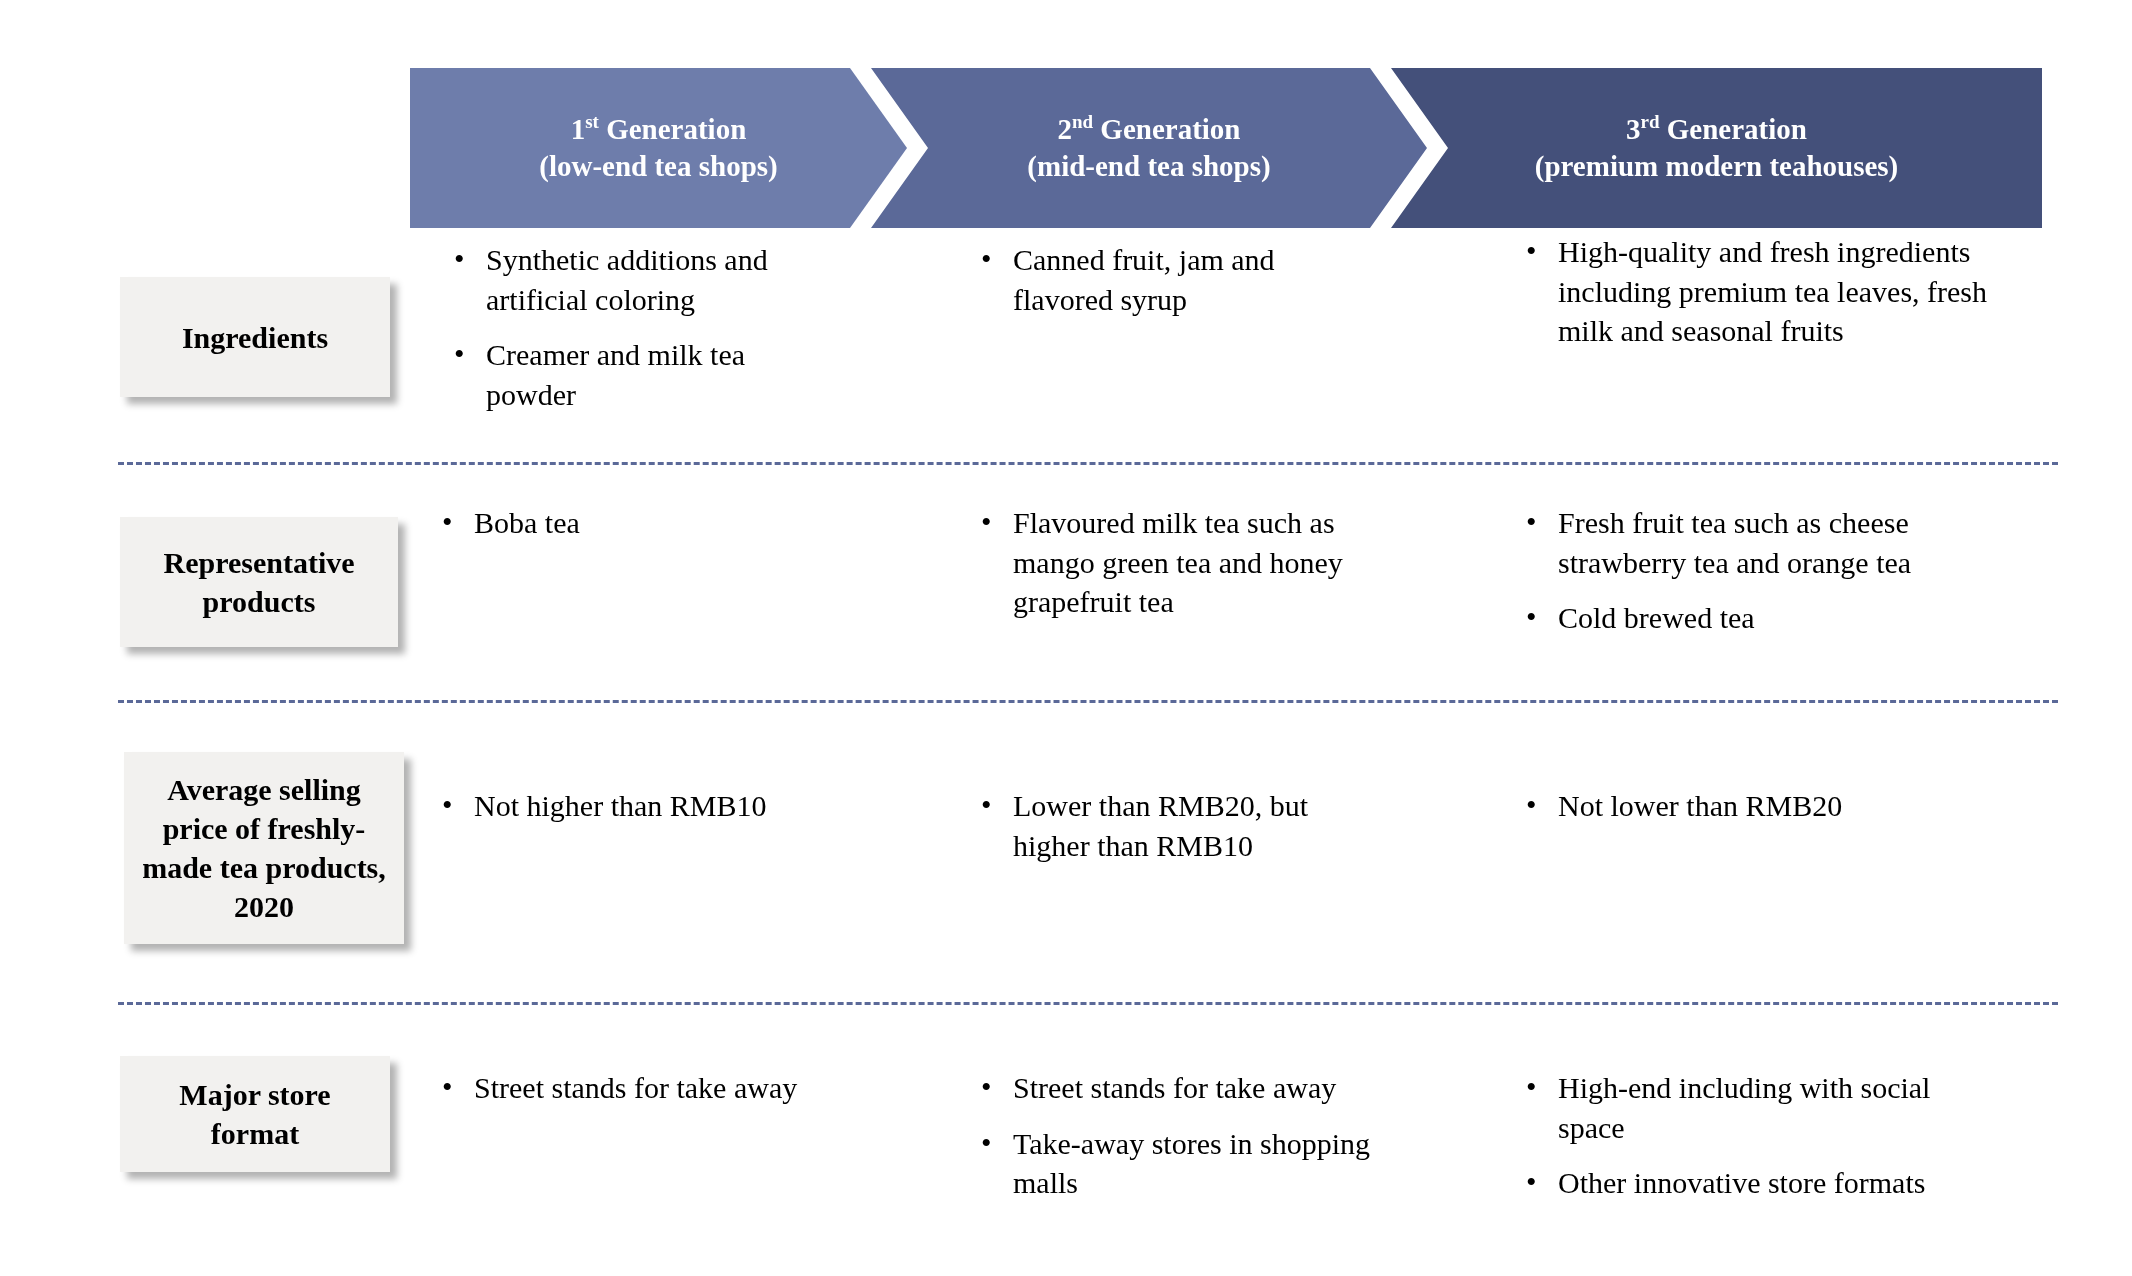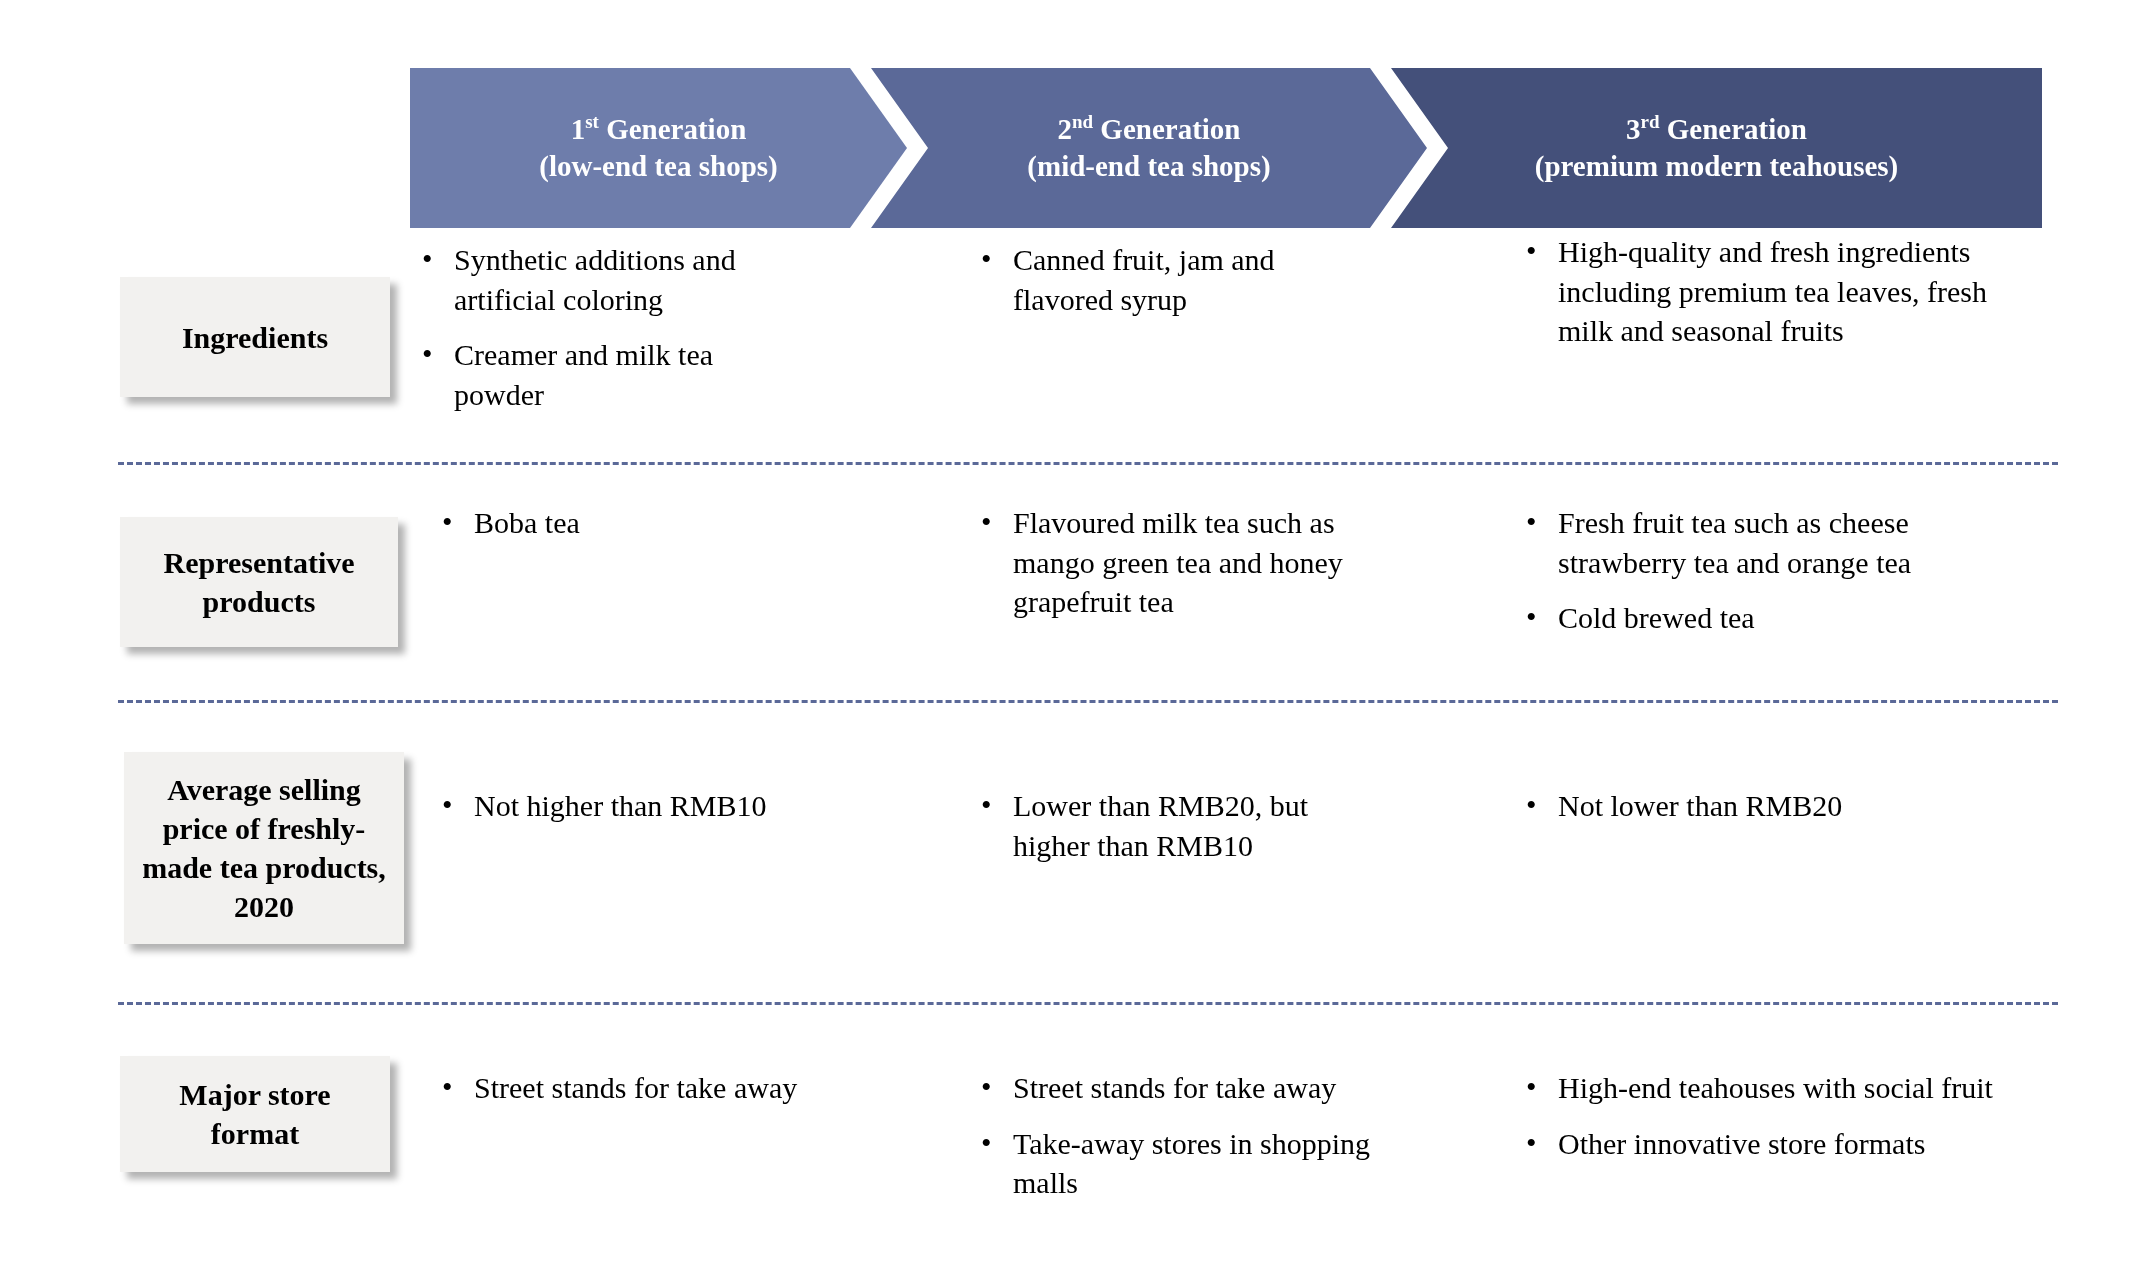--- a/index.html
+++ b/index.html
@@ -159,21 +159,21 @@
         <span class="gen-sub">(premium modern teahouses)</span>
       </div>
     </div>
 
   </div>
 
   <div class="row-label" style="left:120px; top:277px; width:270px; height:120px;">
     <span>Ingredients</span>
   </div>
 
-  <div class="cell" style="left:416px; top:240px; width:390px;">
+  <div class="cell" style="left:448px; top:240px; width:390px;">
     <ul>
       <li>Synthetic additions and artificial coloring</li>
       <li>Creamer and milk tea powder</li>
     </ul>
   </div>
 
   <div class="cell" style="left:975px; top:240px; width:390px;">
     <ul>
       <li>Canned fruit, jam and flavored syrup</li>
     </ul>
@@ -248,18 +248,18 @@
 
   <div class="cell" style="left:975px; top:1068px; width:450px;">
     <ul>
       <li>Street stands for take away</li>
       <li>Take-away stores in shopping malls</li>
     </ul>
   </div>
 
   <div class="cell" style="left:1520px; top:1068px; width:480px;">
     <ul>
-      <li>High-end teahouses with social fruit</li>
+      <li>High-end including with social space</li>
       <li>Other innovative store formats</li>
     </ul>
   </div>
 
 </div>
 
 </body></html>

